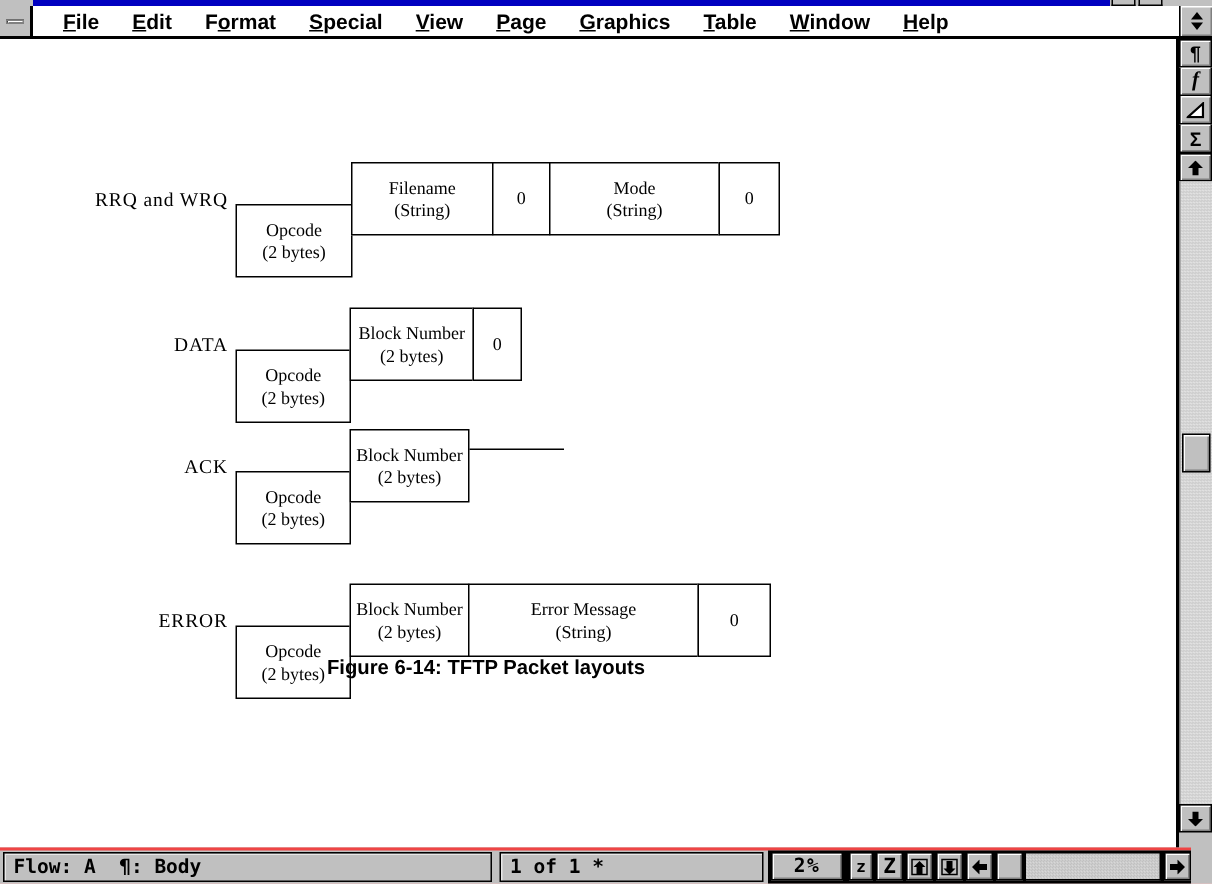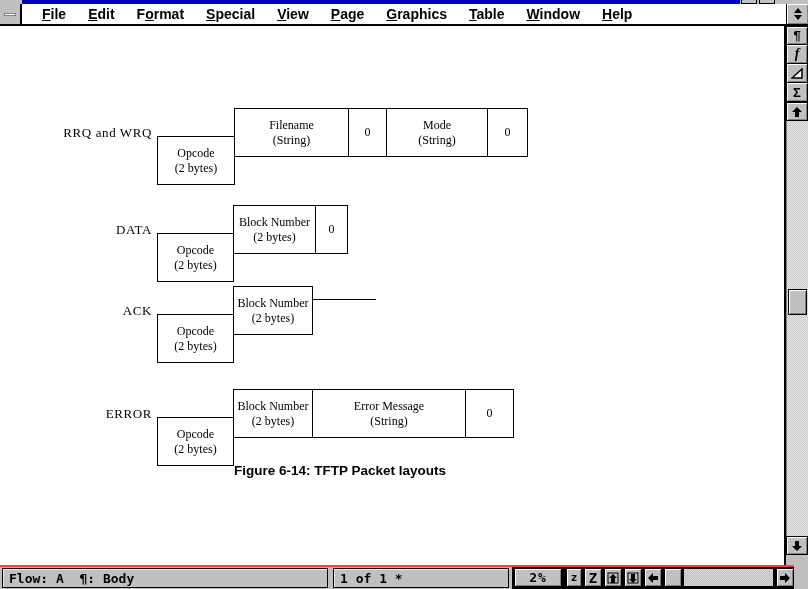--- a/index.html
+++ b/index.html
@@ -35,21 +35,21 @@
   .pkt-row { position:absolute; left:0; display:flex; align-items:center; }
   .pkt-label { position:absolute; left:0; width:152px; text-align:right; font-family:"Liberation Serif", serif;
                font-size:13px; letter-spacing:0.6px; color:#000; }
   .pkt-boxes { position:absolute; left:157px; top:0; display:flex; }
   .pkt-cell { border:1px solid #000; margin-left:-1px; height:49px; display:flex; flex-direction:column;
               align-items:center; justify-content:center; font-family:"Liberation Serif", serif;
               font-size:12px; line-height:15px; text-align:center; color:#000; background:#fff; }
   .pkt-cell:first-child { margin-left:0;margin-top:28px; }
   .stray-line { position:absolute; height:1px; background:#000; }
 
-  #caption { position:absolute; left:218px; top:437px; font-weight:bold; font-size:13.5px; color:#000;margin-left:16px; }
+  #caption { position:absolute; left:218px; top:411px; font-weight:bold; font-size:13.5px; color:#000; }
 
   
   #rightbar { position:absolute; top:26px; right:0; width:24px; height:545px; background:#c0c0c0;
               border-left:2px solid #000; display:flex; flex-direction:column; }
   .pal-btn { width:22px; height:19px; background:#c0c0c0; border:1px solid #000; border-top:none;
              box-shadow:inset 1px 1px 0 #fff, inset -1px -1px 0 #808080;
              display:flex; align-items:center; justify-content:center; font-size:13px; font-weight:bold; color:#000; }
   .pal-btn:first-child { border-top:1px solid #000; }
   .pal-btn .fchar { font-family:"Liberation Serif", serif; font-style:italic; font-weight:bold; font-size:14px; }
   #vtrack { flex:1; background:#d9d9d9;
@@ -119,28 +119,28 @@
 
   <div id="docarea">
 
     <div class="pkt-row" style="top:82px; height:49px; width:600px;">
       <div class="pkt-label" style="top:17px;">RRQ and WRQ</div>
       <div class="pkt-boxes">
         <div class="pkt-cell" style="width:78px;">
             <span>Opcode</span>
             <span>(2 bytes)</span>
           </div>
-        <div class="pkt-cell" style="width:115px;">
+        <div class="pkt-cell" style="width:95px;">
             <span>Filename</span>
             <span>(String)</span>
           </div>
         <div class="pkt-cell" style="width:39px;">
             <span>0</span>
           </div>
-        <div class="pkt-cell" style="width:102px;">
+        <div class="pkt-cell" style="width:114px;">
             <span>Mode</span>
             <span>(String)</span>
           </div>
         <div class="pkt-cell" style="width:41px;">
             <span>0</span>
           </div>
       </div>
     </div>
 
     <div class="pkt-row" style="top:179px; height:49px; width:600px;">

